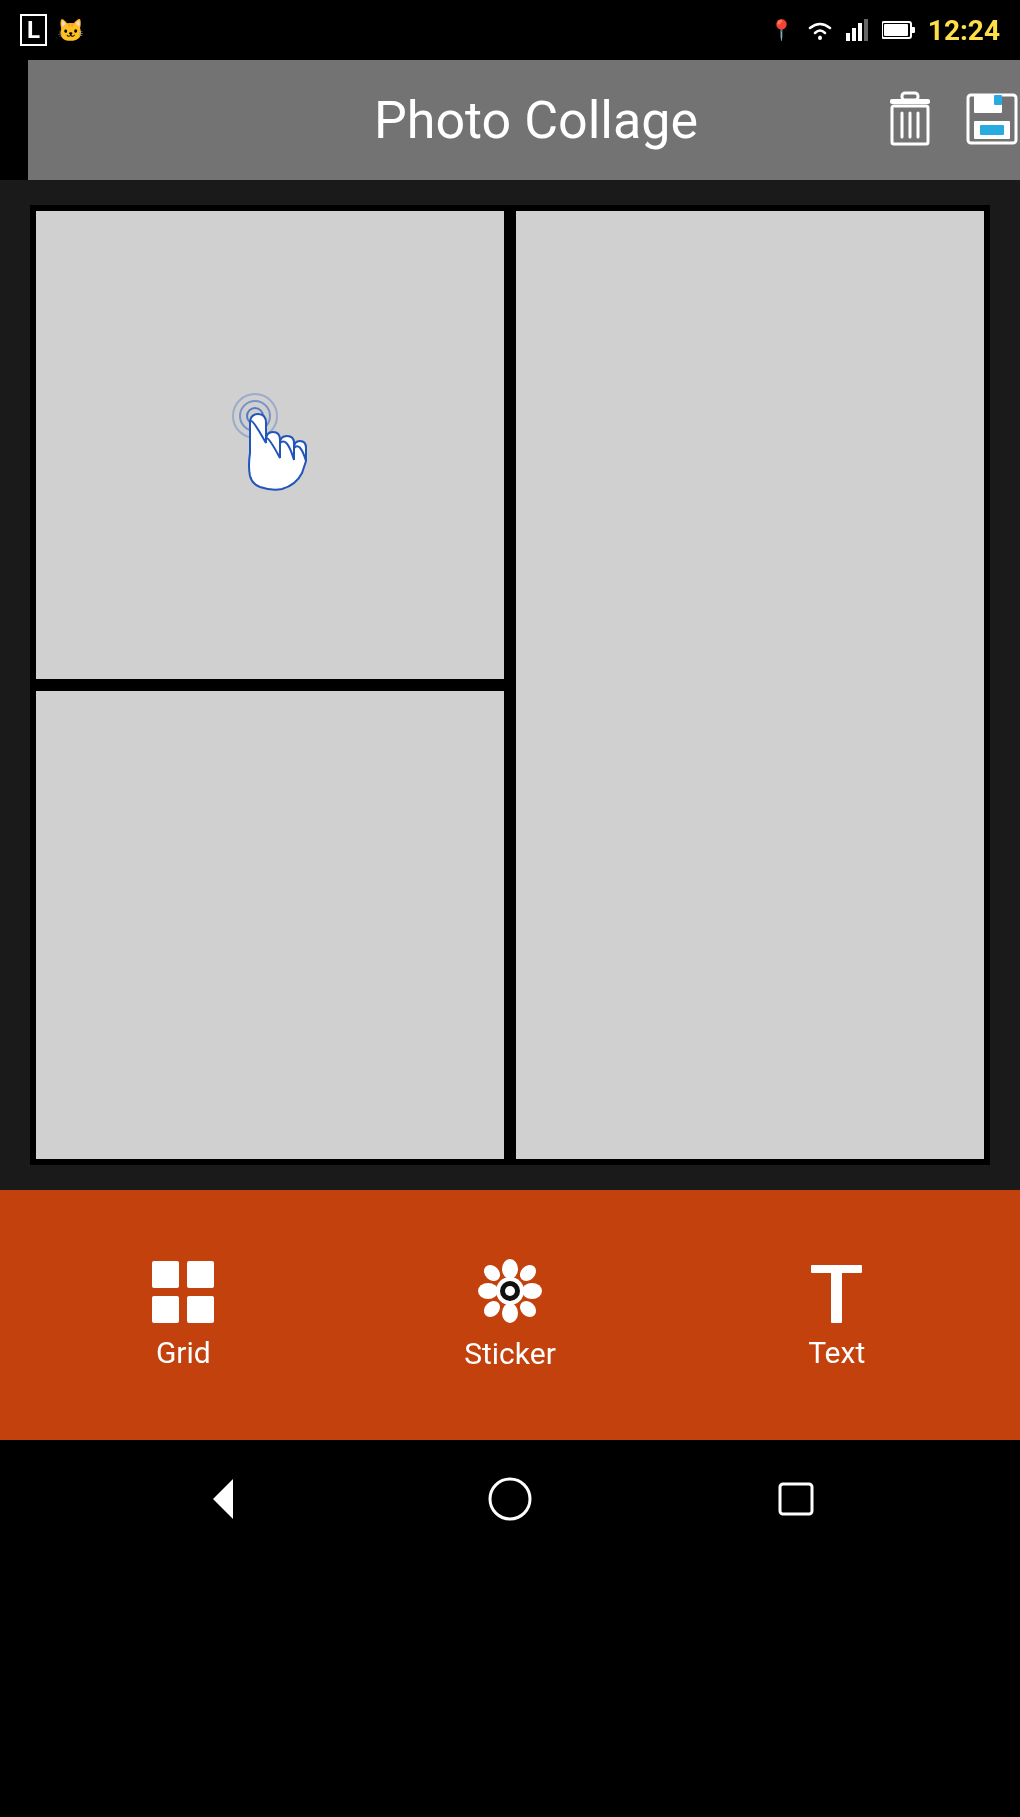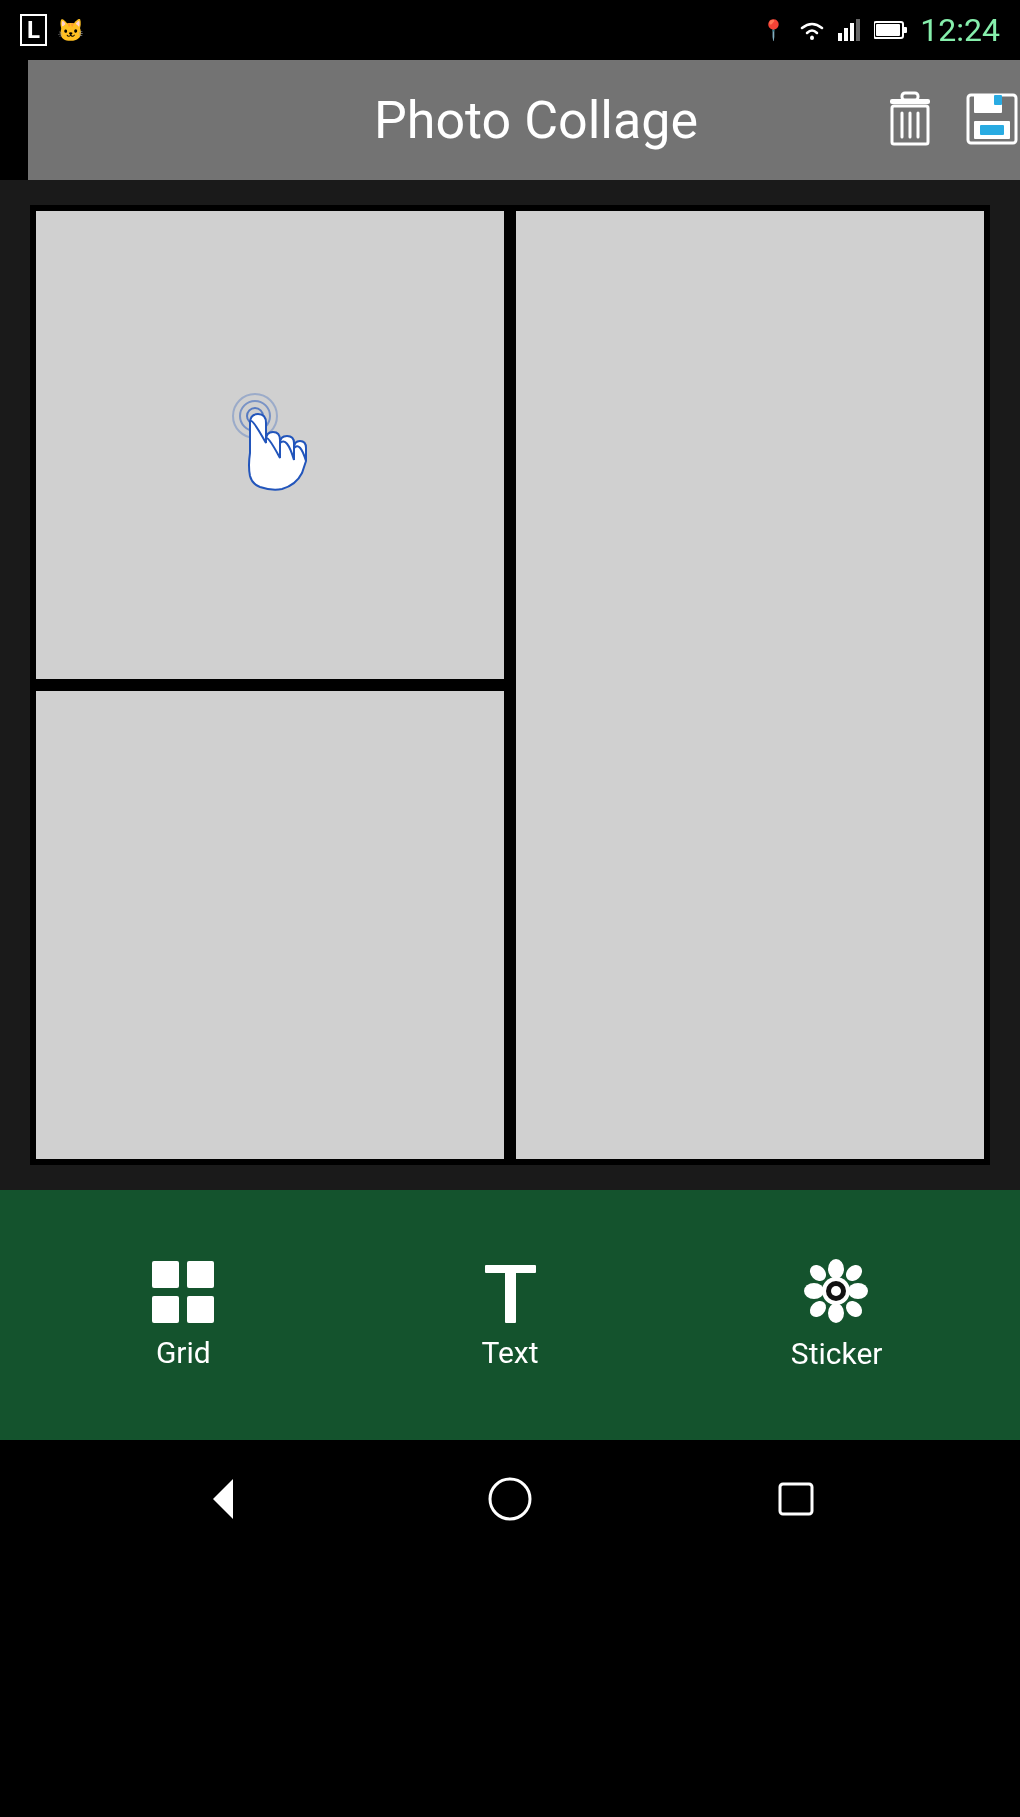--- a/index.html
+++ b/index.html
@@ -41,23 +41,23 @@
       align-items: center;
       gap: 12px;
     }
 
     .status-icon {
       color: #fff;
       font-size: 22px;
     }
 
     .status-time {
-      color: #86efac;
-      font-size: 32px;
-      font-weight: normal;
+      color: #fde047;
+      font-size: 28px;
+      font-weight: bold;
     }
 
     
     .app-bar {
       width: 100%;
       height: 120px;
       background: #737373;
       display: flex;
       align-items: center;
       justify-content: space-between;
@@ -108,21 +108,21 @@
       align-items: center;
       justify-content: center;
       cursor: pointer;
       border: 2px solid #000;
     }
 
     
     .bottom-toolbar {
       width: 100%;
       height: 250px;
-      background: #14532d;
+      background: #c2410c;
       display: flex;
       align-items: center;
       justify-content: space-around;
       padding: 0 20px;
     }
 
     .toolbar-item {
       display: flex;
       flex-direction: column;
       align-items: center;
@@ -290,31 +290,20 @@
       <svg class="grid-svg" viewBox="0 0 62 62" fill="white">
         <rect x="0" y="0" width="27" height="27" rx="2" fill="white"></rect>
         <rect x="35" y="0" width="27" height="27" rx="2" fill="white"></rect>
         <rect x="0" y="35" width="27" height="27" rx="2" fill="white"></rect>
         <rect x="35" y="35" width="27" height="27" rx="2" fill="white"></rect>
       </svg>
     </div>
     <span class="toolbar-label">Grid</span>
   </div>
 
-
-  <div class="toolbar-item">
-    <div class="toolbar-icon">
-      <svg width="55" height="62" viewBox="0 0 55 62">
-
-        <rect x="2" y="4" width="51" height="8" rx="1" fill="white"></rect>
-        <rect x="22" y="10" width="11" height="52" rx="1" fill="white"></rect>
-      </svg>
-    </div>
-    <span class="toolbar-label">Text</span>
-  </div>
 
   <div class="toolbar-item">
     <div class="toolbar-icon">
       <svg width="65" height="65" viewBox="0 0 65 65">
 
         <circle cx="32" cy="32" r="14" fill="white"></circle>
 
         <ellipse cx="32" cy="10" rx="8" ry="10" fill="white"></ellipse>
         <ellipse cx="32" cy="54" rx="8" ry="10" fill="white"></ellipse>
         <ellipse cx="10" cy="32" rx="10" ry="8" fill="white"></ellipse>
@@ -324,20 +313,31 @@
         <ellipse cx="14" cy="50" rx="7" ry="9" fill="white" transform="rotate(45 14 50)"></ellipse>
         <ellipse cx="50" cy="50" rx="7" ry="9" fill="white" transform="rotate(-45 50 50)"></ellipse>
 
         <circle cx="32" cy="32" r="10" fill="#111"></circle>
         <circle cx="32" cy="32" r="5" fill="white"></circle>
       </svg>
     </div>
     <span class="toolbar-label">Sticker</span>
   </div>
 
+  <div class="toolbar-item">
+    <div class="toolbar-icon">
+      <svg width="55" height="62" viewBox="0 0 55 62">
+
+        <rect x="2" y="4" width="51" height="8" rx="1" fill="white"></rect>
+        <rect x="22" y="10" width="11" height="52" rx="1" fill="white"></rect>
+      </svg>
+    </div>
+    <span class="toolbar-label">Text</span>
+  </div>
+
 </div>
 
 <div class="nav-bar">
 
   <button style="background:none;border:none;cursor:pointer;">
     <svg width="50" height="50" viewBox="0 0 50 50">
       <polygon points="35,5 15,25 35,45" fill="white"></polygon>
     </svg>
   </button>
 

